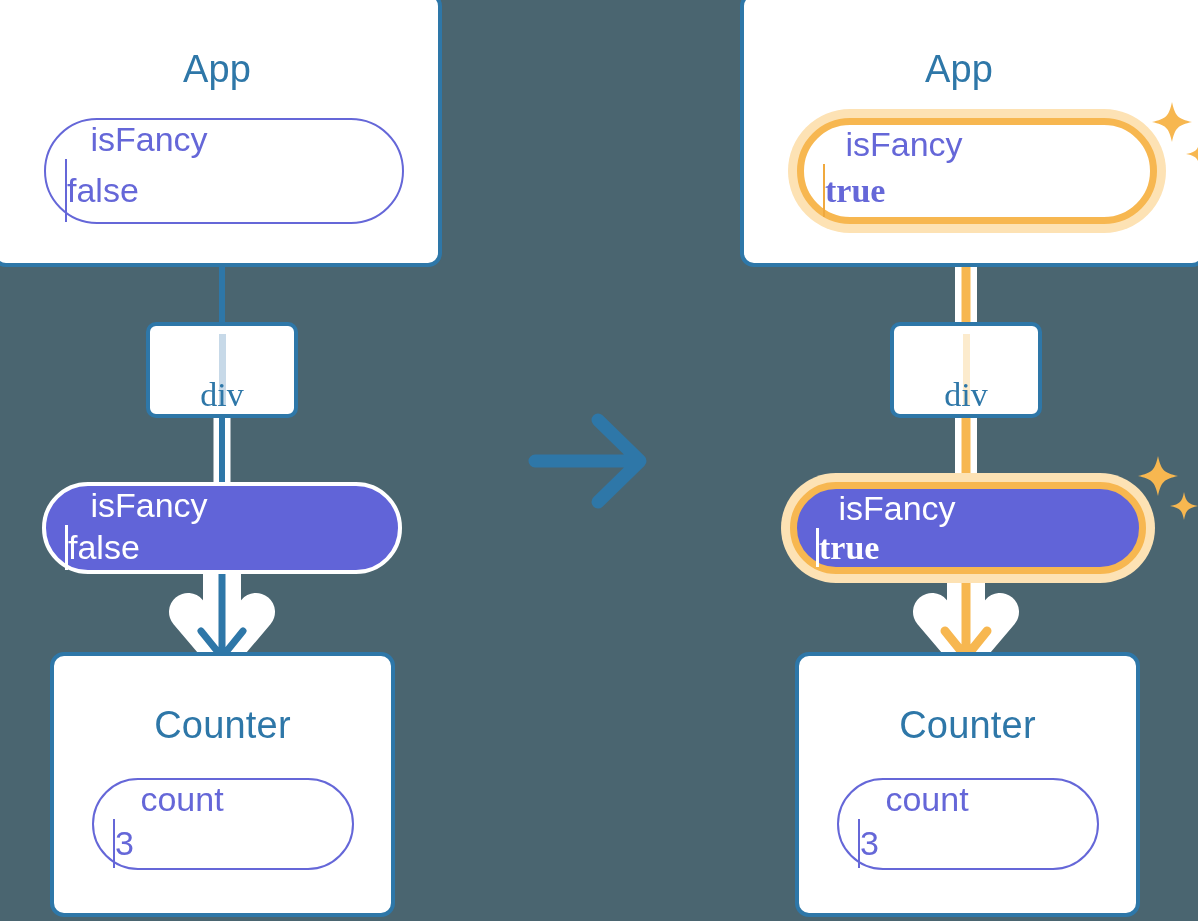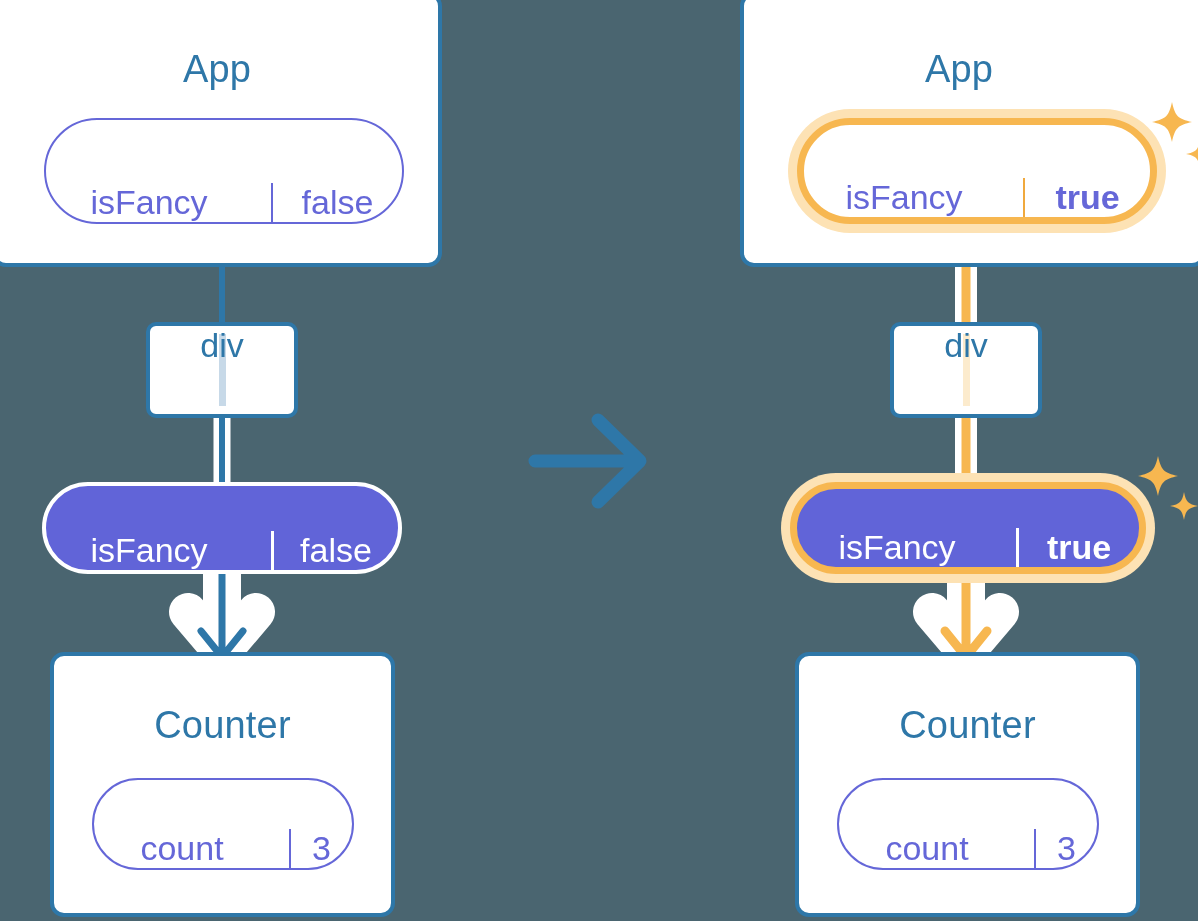--- a/index.html
+++ b/index.html
@@ -42,44 +42,46 @@
     font-size: 38px;
     letter-spacing: 0.2px;
   }
   .div-box {
     position: absolute;
     background: #ffffff;
     border: 4px solid #2e77a8;
     border-radius: 10px;
     box-sizing: border-box;
     display: flex;
-    align-items: flex-start;
+    align-items: flex-end;
     justify-content: center;
     color: #2e77a8;
     font-size: 34px;
     z-index: 6;
+    font-family: Liberation Serif, serif;
   }
   .div-label { position: relative; z-index: 3; }
   .div-inner-line {
     position: absolute;
     width: 7px;
     top: 8px;
     bottom: 8px;
     left: 50%;
     margin-left: -3px;
     z-index: 1;
   }
   
   .pill {
     position: absolute;
     display: flex;
-    align-items: flex-end;
+    align-items: flex-start;
     border-radius: 999px;
     box-sizing: border-box;
     z-index: 7;
+    flex-direction: column;
   }
   .pill-key, .pill-val {
     display: flex;
     align-items: center;
     justify-content: center;
     box-sizing: border-box;
     font-size: 34px;
   }
   .pill-key { flex: 0 0 auto; }
   .pill-val { flex: 1 1 auto; margin-left: 19px; }
@@ -105,21 +107,21 @@
   
   .hl-outline {
     border: 7px solid #f7b750 !important;
     box-shadow: 0 0 0 9px #fde2b4;
   }
   .hl-outline .pill-val { border-left: 2px solid #f0a93e; }
   .hl-solid {
     border: 7px solid #f7b750 !important;
     box-shadow: 0 0 0 9px #fde2b4;
   }
-  .bold-val { font-weight: bold; }
+  .bold-val { font-weight: bold; font-family: Liberation Serif, serif; }
 
   .sparkle { position: absolute; z-index: 9; }
 </style>
 </head>
 <body>
 
 <div id="stage">
 
   <svg class="layer" viewBox="0 0 1198 921">
 

